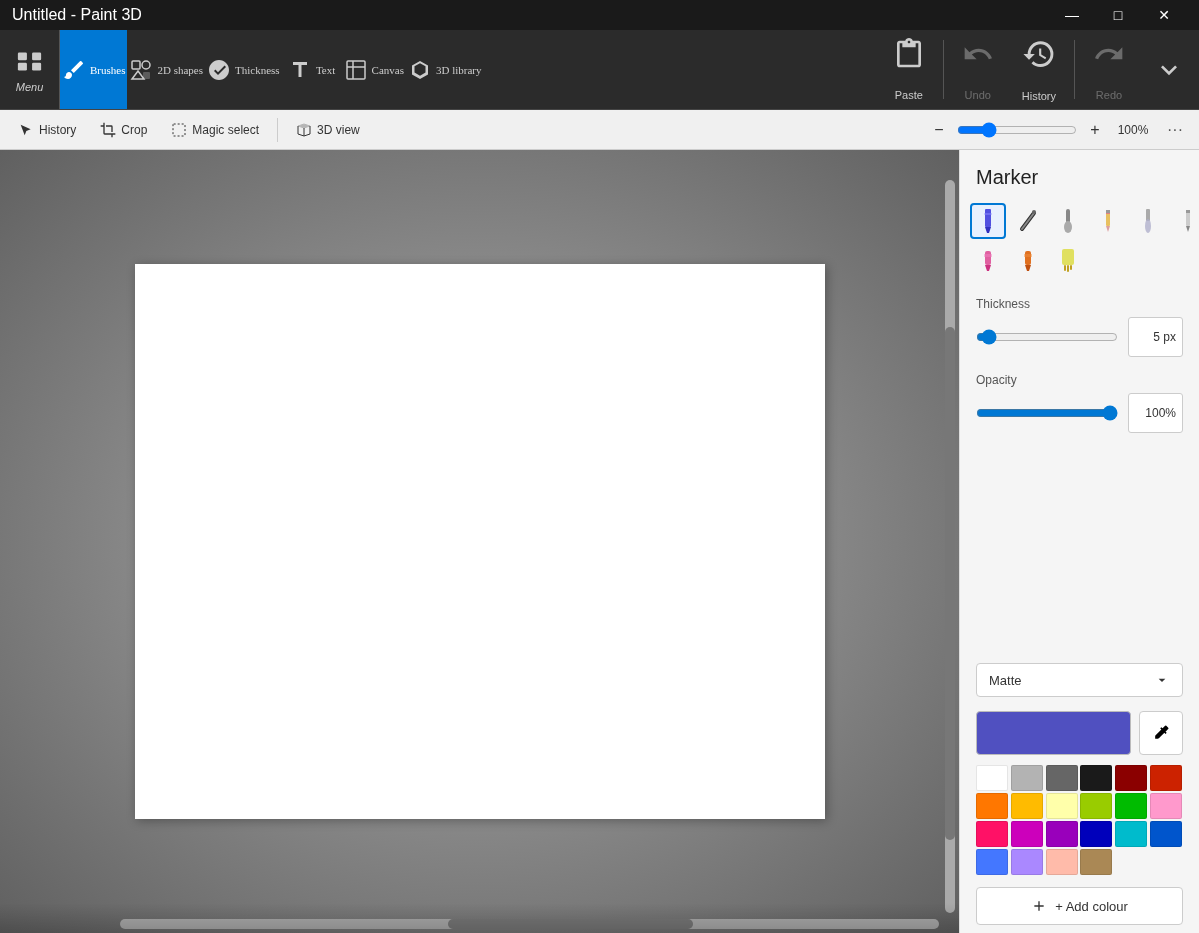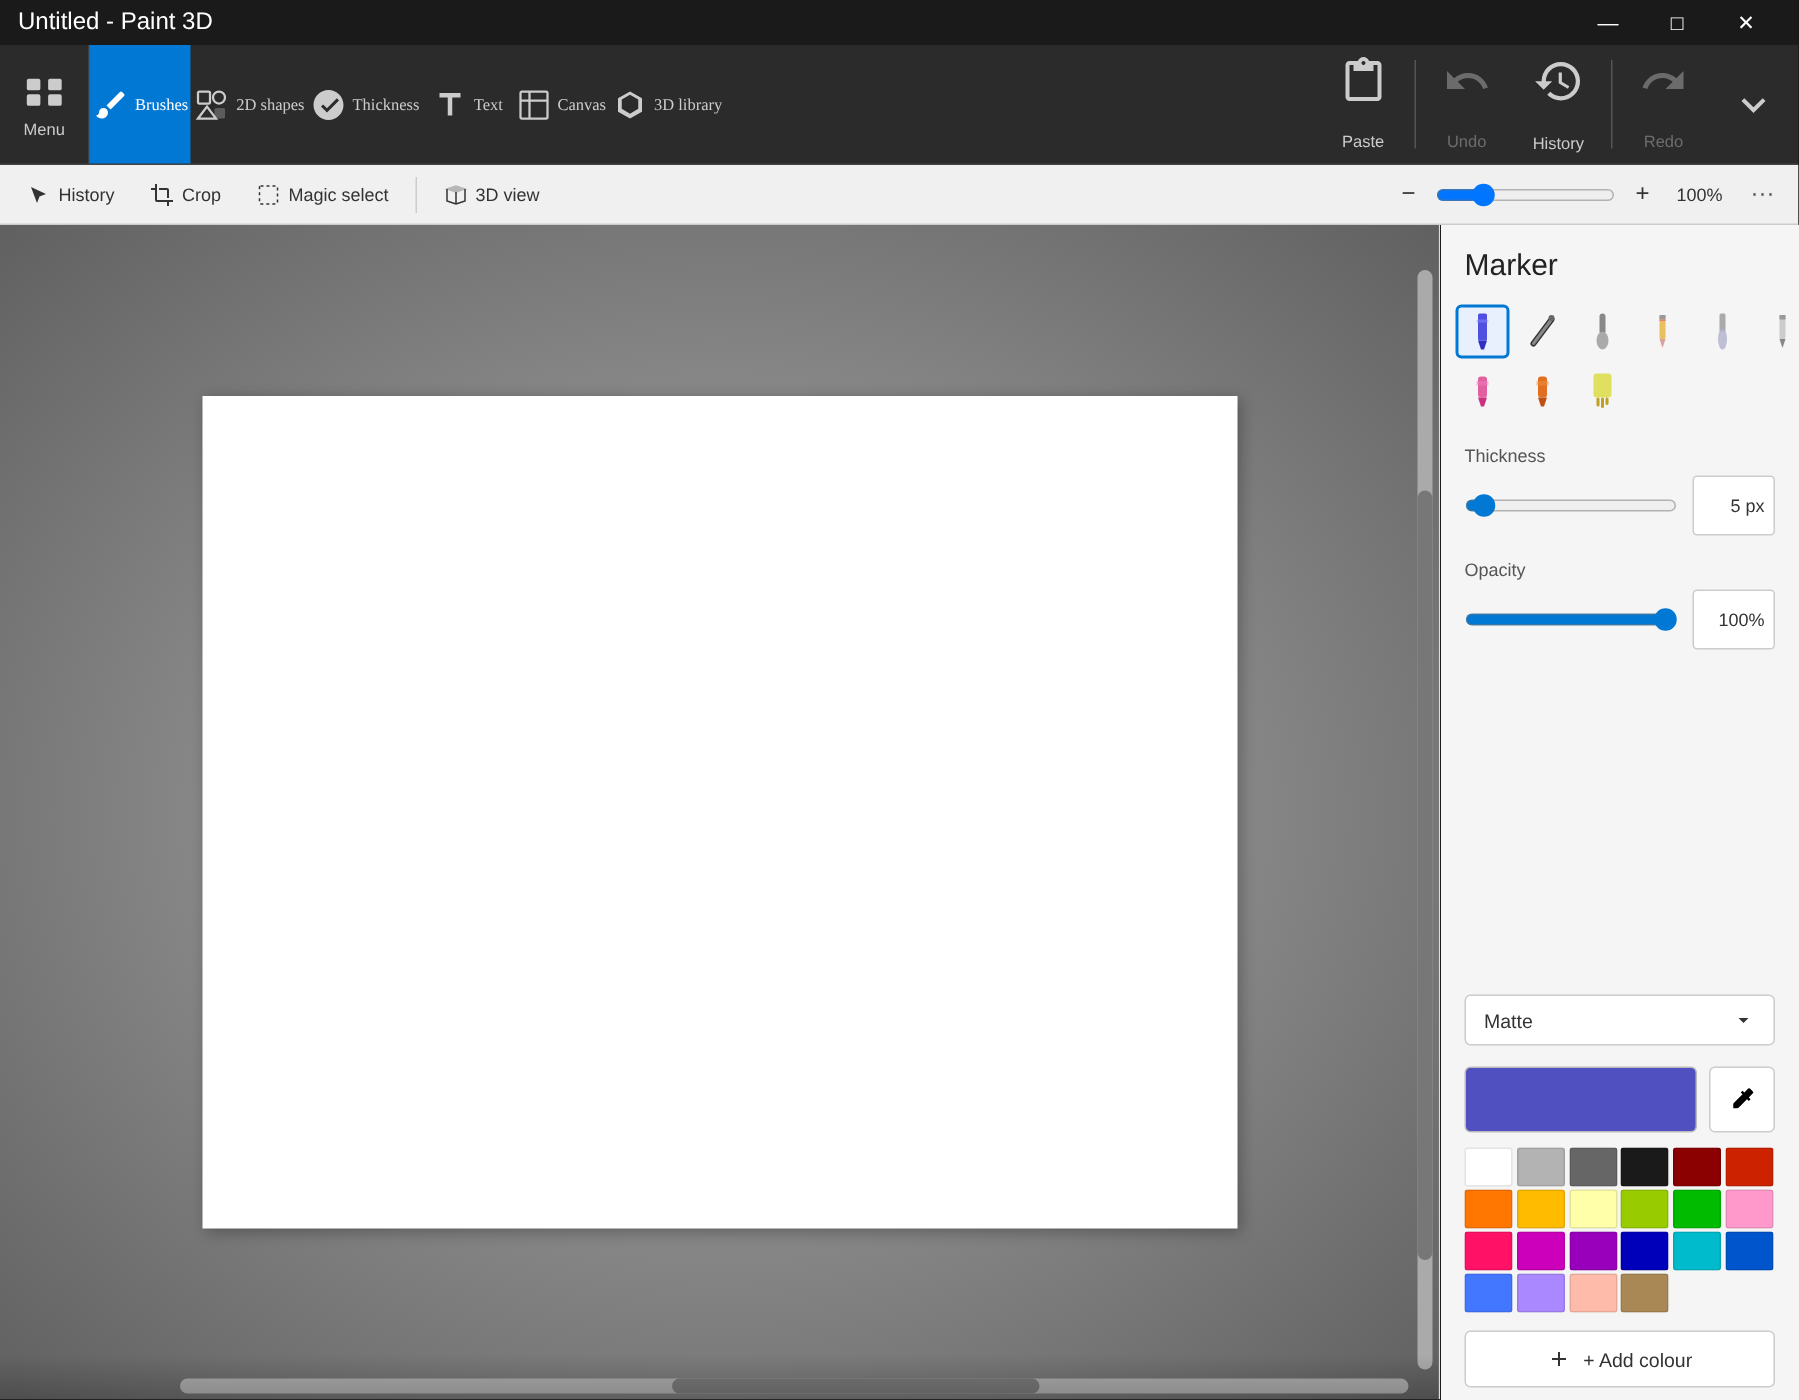--- a/index.html
+++ b/index.html
@@ -46,21 +46,21 @@
       display: flex; flex-direction: column; align-items: center; justify-content: center;
       padding: 6px 14px; cursor: pointer; color: #ccc; font-size: 11px; gap: 19px;
       min-width: 60px;
     }
     .toolbar-item-right.disabled { opacity: 0.4; cursor: default; }
 
     
     .menu-item {
       display: flex; flex-direction: column; align-items: center; justify-content: center;
       padding: 6px 14px; cursor: pointer; color: #ccc; font-size: 11px; gap: 4px;
-      min-width: 60px; border-right: 1px solid #555;
+      min-width: 60px; border-right: 1px solid #555; font-style: italic;
     }
 
     
     #secondary-toolbar {
       background: #f0f0f0;
       height: 40px;
       display: flex;
       align-items: center;
       padding: 0 8px;
       gap: 4px;

